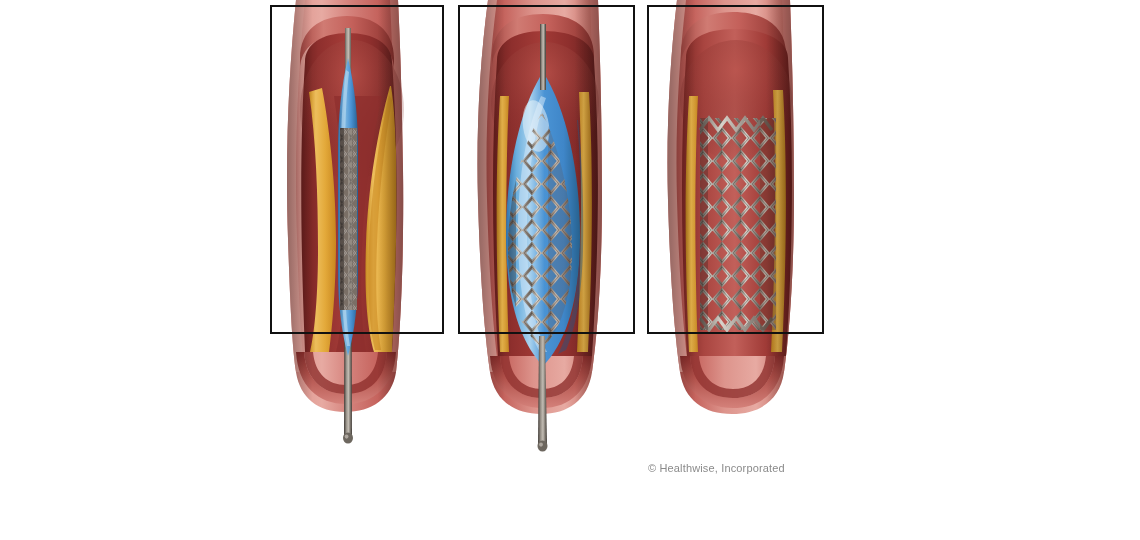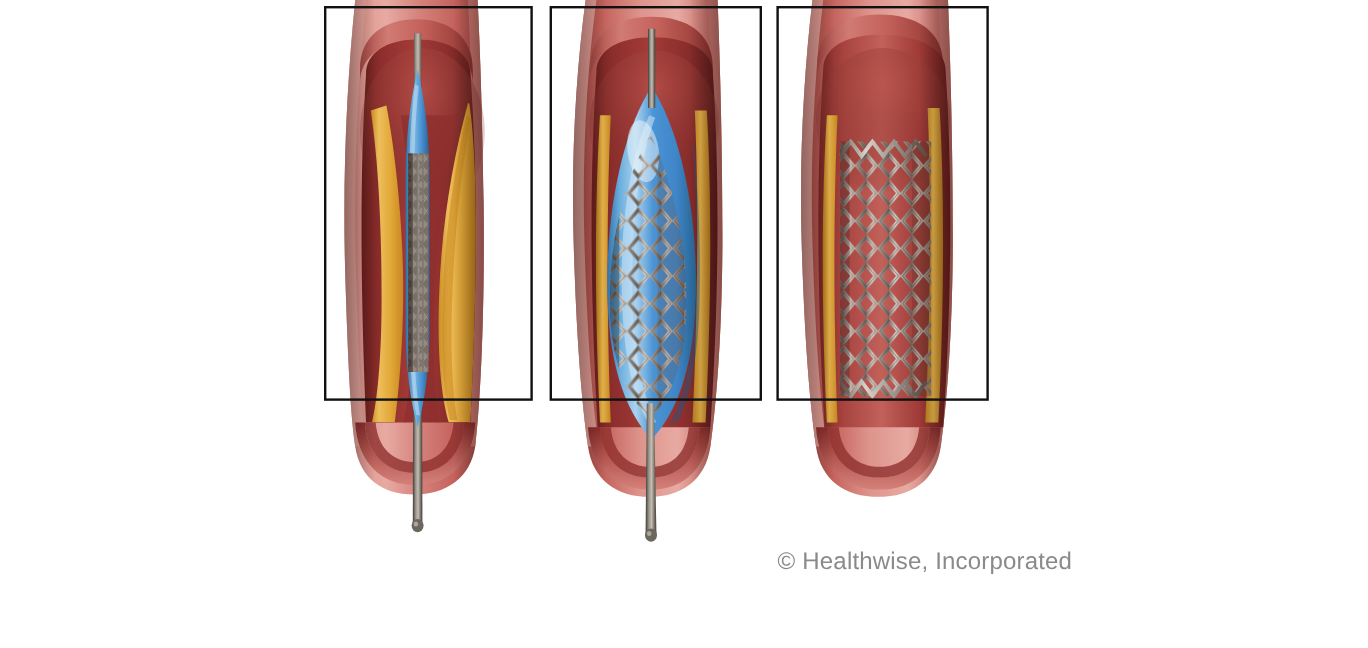--- a/index.html
+++ b/index.html
@@ -29,21 +29,21 @@
     left: 0;
     top: 0;
     display: block;
   }
 
   .copyright-line {
     position: absolute;
     left: 648px;
     top: 459px;
     font-family: "Liberation Sans", sans-serif;
-    font-size: 20px;
+    font-size: 11px;
     letter-spacing: 0.15px;
     color: #8a8a8a;
     white-space: nowrap;
     line-height: 18px;
   }
 </style>
 </head>
 <body>
 
 <div id="illustration-stage">

